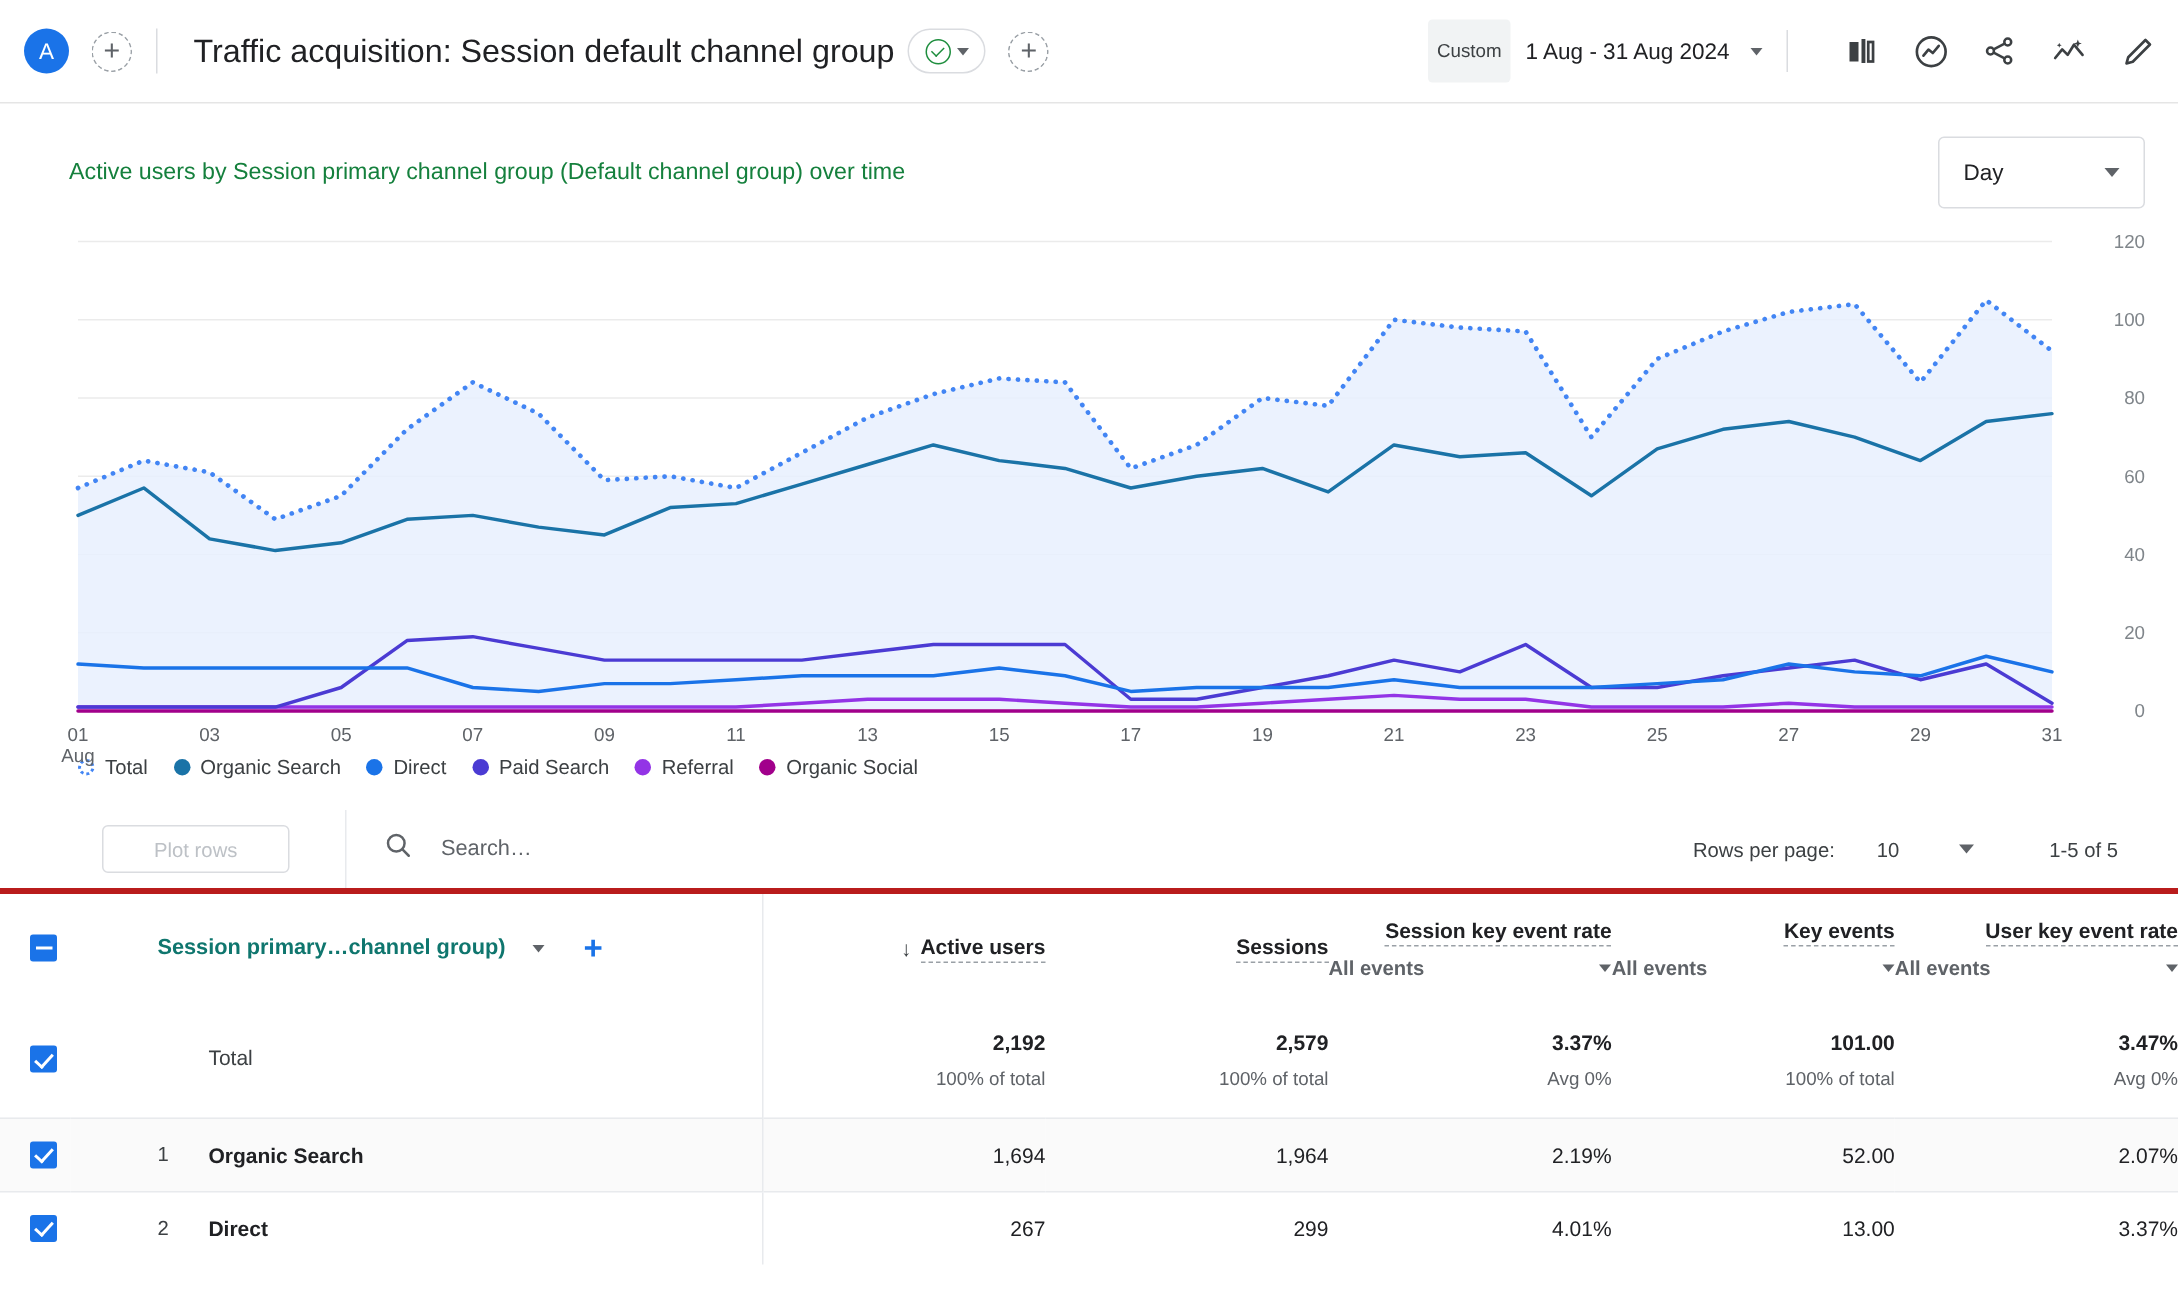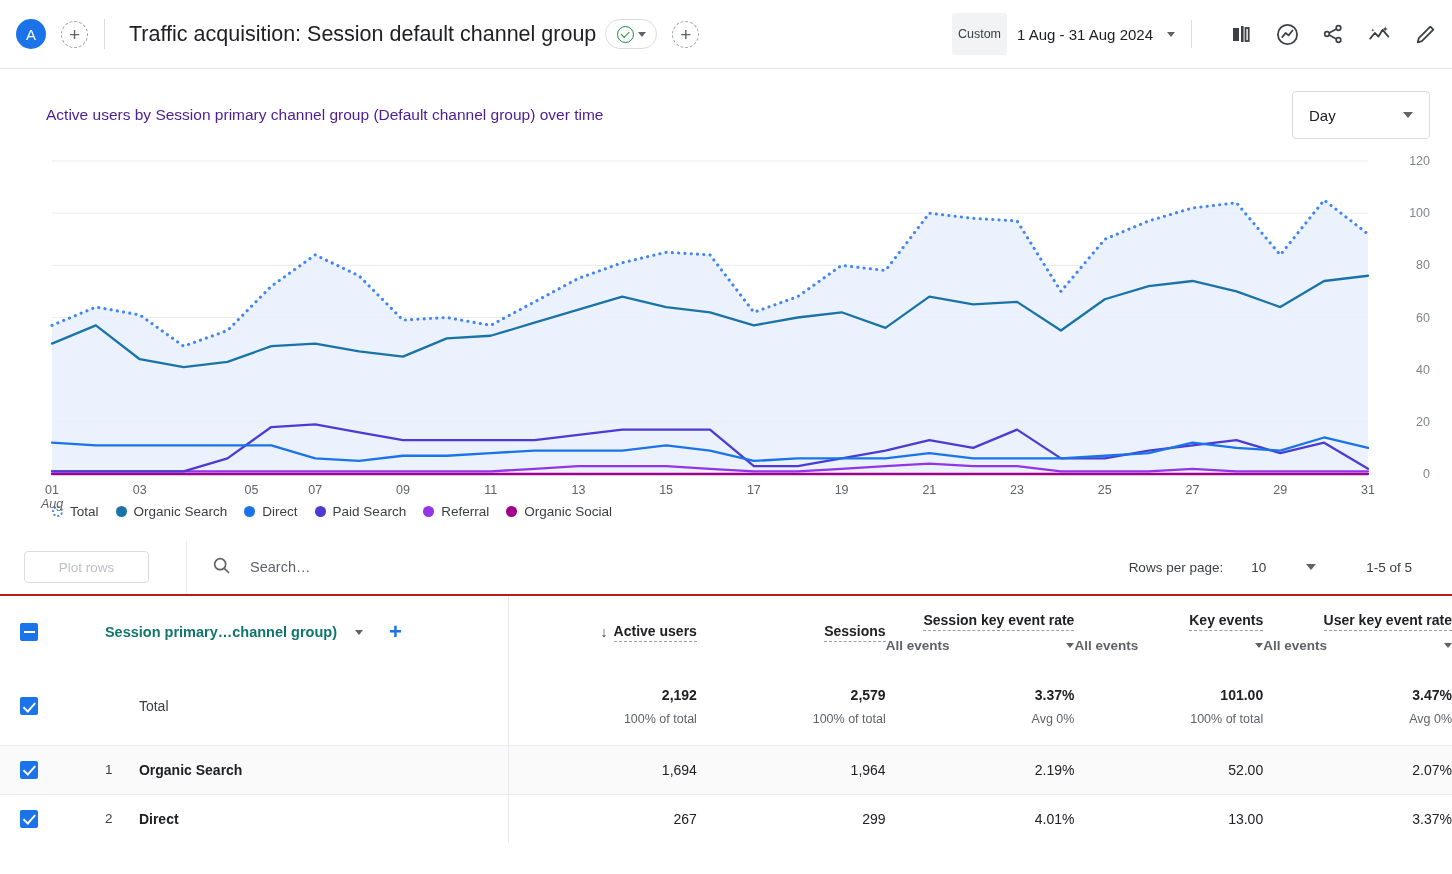--- a/index.html
+++ b/index.html
@@ -99,21 +99,21 @@
   }
   .tool-icon:first-child { margin-left: 0; }
   .tool-icon svg { display: block; }
 
   
   .chart-head {
     display: flex; align-items: center;
     padding: 22px 22px 0 46px;
   }
   .chart-title {
-    font-size: 15.5px; color: #4c1d95;
+    font-size: 15.5px; color: #15803d;
   }
   .granularity {
     margin-left: auto;
     width: 138px; height: 48px;
     border: 1px solid #dadce0; border-radius: 4px;
     display: flex; align-items: center;
     padding: 0 16px;
     font-size: 15px; color: #202124;
     background: #fff;
   }
@@ -138,21 +138,21 @@
     width: 40px;
     transform: translateY(-50%);
   }
   .xtick {
     position: absolute;
     font-size: 12.5px; color: #5f6368;
     transform: translateX(-50%);
     white-space: nowrap;
     text-align: center;
   }
-  .xtick .sub { display: block; font-style: italic; }
+  .xtick .sub { display: block; }
 
   
   .legend {
     display: flex; align-items: center;
     padding: 0 0 0 52px;
     height: 26px;
     gap: 17px;
   }
   .legend-item { display: flex; align-items: center; gap: 7px; }
   .legend-dot { width: 11px; height: 11px; border-radius: 50%; flex: none; }
@@ -160,22 +160,22 @@
     background: transparent;
     border: 2.5px dotted #4285f4;
   }
   .legend-label { font-size: 13.5px; color: #3c4043; }
 
   
   .table-controls {
     display: flex; align-items: center;
     height: 56px;
     margin-top: 16px;
-    padding-left: 24px;
-    border-bottom: 2px solid #b91c1c;
+    padding-left: 68px;
+    border-bottom: 4px solid #b91c1c;
   }
   .plot-rows-btn {
     width: 125px; height: 32px;
     border: 1px solid #dadce0; border-radius: 4px;
     display: flex; align-items: center; justify-content: center;
     font-size: 13.5px; color: #bdc1c6;
     background: #fff;
   }
   .controls-sep { width: 1px; height: 52px; background: #e8eaed; margin-left: 37px; }
   .search-box { display: flex; align-items: center; gap: 18px; margin-left: 24px; }
@@ -357,21 +357,21 @@
       <div class="ytick" style="top: 273.833px;">20</div>
       <div class="ytick" style="top: 221.667px;">40</div>
       <div class="ytick" style="top: 169.5px;">60</div>
       <div class="ytick" style="top: 117.333px;">80</div>
       <div class="ytick" style="top: 65.1667px;">100</div>
       <div class="ytick" style="top: 13px;">120</div>
     </div>
   <div id="xtick-layer">
       <div class="xtick" style="left: 52px; top: 335px;">01<span class="sub">Aug</span></div>
       <div class="xtick" style="left: 139.733px; top: 335px;">03</div>
-      <div class="xtick" style="left: 227.467px; top: 335px; margin-left: 24px;">05</div>
+      <div class="xtick" style="left: 227.467px; top: 335px;">05</div>
       <div class="xtick" style="left: 315.2px; top: 335px;">07</div>
       <div class="xtick" style="left: 402.933px; top: 335px;">09</div>
       <div class="xtick" style="left: 490.667px; top: 335px;">11</div>
       <div class="xtick" style="left: 578.4px; top: 335px;">13</div>
       <div class="xtick" style="left: 666.133px; top: 335px;">15</div>
       <div class="xtick" style="left: 753.867px; top: 335px;">17</div>
       <div class="xtick" style="left: 841.6px; top: 335px;">19</div>
       <div class="xtick" style="left: 929.333px; top: 335px;">21</div>
       <div class="xtick" style="left: 1017.07px; top: 335px;">23</div>
       <div class="xtick" style="left: 1104.8px; top: 335px;">25</div>

